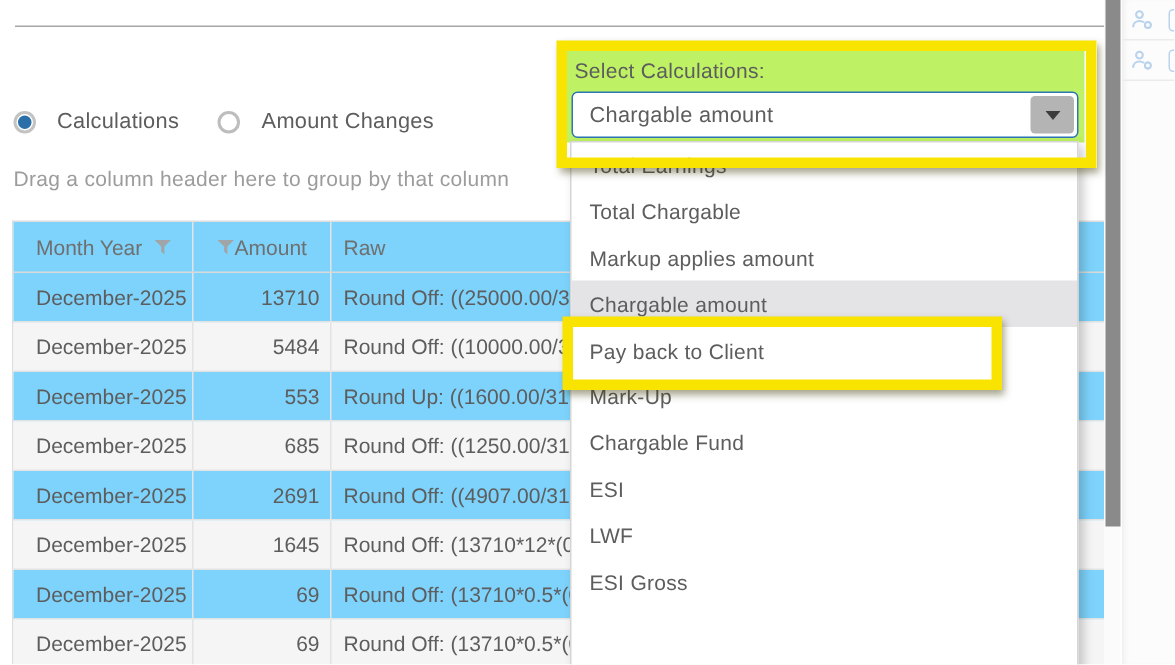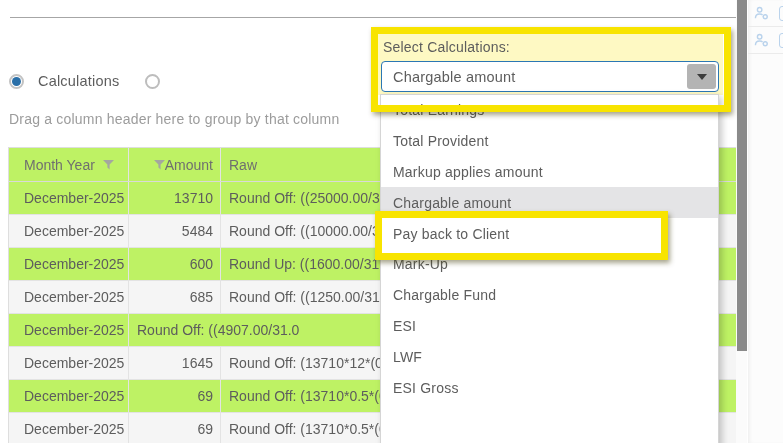--- a/index.html
+++ b/index.html
@@ -18,36 +18,36 @@
   .radio-circle .dot{width:9px;height:9px;border-radius:50%;background:transparent;}
   .radio-opt.selected .radio-circle{border-color:#c3c3c3;}
   .radio-opt.selected .dot{background:#2a6fa8;}
   .radio-label{font-size:14.5px;color:#5d5d5d;letter-spacing:.2px;}
 
   
   .drag-hint{position:absolute;left:9px;top:111px;font-size:14px;color:#9c9c9c;letter-spacing:.2px;}
 
   
   .grid{position:absolute;left:8px;top:147px;width:729px;border-top:1px solid #dedede;border-left:1px solid #dedede;z-index:1;}
-  .grid-row{display:flex;border-bottom:1px solid #e3e3e3;background:#bef264;}
+  .grid-row{display:flex;border-bottom:1px solid #e3e3e3;background:#7dd3fc;}
   .grid-row.alt{background:#f5f5f5;}
   .grid-header{height:33px;border-bottom:1px solid #d9d9d9;}
   .grid-cell{box-sizing:border-box;border-right:1px solid #e3e3e3;display:flex;align-items:center;
     font-size:14px;color:#5d5d5d;white-space:nowrap;overflow:hidden;}
   .grid-row:not(.grid-header) .grid-cell{height:32px;}
   .grid-header .grid-cell{color:#6f6f6f;}
   .col-month{width:120px;padding:0 8px 0 15px;}
   .col-amount{width:92px;padding:0 7px 0 8px;justify-content:flex-end;}
-  .grid-header .col-amount{justify-content:flex-end;}
+  .grid-header .col-amount{justify-content:center;}
   .col-raw{flex:1;padding:0 8px;border-right:none;}
   .funnel{flex:0 0 auto;opacity:.95;}
   .my-funnel{margin-left:8px;}
 
   
-  .filter-panel{position:absolute;left:378px;top:32px;width:345px;height:63px;background:#fef9c3;z-index:5;}
+  .filter-panel{position:absolute;left:378px;top:32px;width:345px;height:63px;background:#bef264;z-index:5;}
   .filter-label{position:absolute;left:5px;top:7px;font-size:14px;color:#5d5d5d;letter-spacing:.2px;}
   .select-box{position:absolute;left:3px;top:29px;width:338px;height:31px;border:1px solid #2b77b4;
     border-radius:4px;background:#fff;box-sizing:border-box;}
   .select-value{position:absolute;left:11px;top:0;height:100%;display:flex;align-items:center;
     font-size:14.5px;color:#5d5d5d;letter-spacing:.2px;}
   .select-arrow-btn{position:absolute;right:2px;top:2px;bottom:2px;width:29px;background:#b4b4b4;
     border-radius:3px;display:flex;align-items:center;justify-content:center;cursor:pointer;}
   .select-arrow-btn .caret{width:0;height:0;border-left:5px solid transparent;border-right:5px solid transparent;
     border-top:6px solid #3c3c3c;}
 
@@ -86,20 +86,21 @@
       <div class="radio-opt selected">
         <span class="radio-circle">
           <span class="dot"></span>
         </span>
         <span class="radio-label">Calculations</span>
       </div>
       <div class="radio-opt">
         <span class="radio-circle">
           <span class="dot"></span>
         </span>
+        <span class="radio-label">Amount Changes</span>
       </div>
     </div>
 
   <div class="drag-hint">Drag a column header here to group by that column</div>
 
   <div class="grid">
     <div class="grid-row grid-header">
       <div class="grid-cell col-month">
         <span>Month Year</span>
         <svg class="funnel my-funnel" width="11" height="10" viewBox="0 0 11 10">
@@ -122,30 +123,31 @@
           <div class="grid-cell col-amount">13710</div>
           <div class="grid-cell col-raw">Round Off: ((25000.00/31</div>
         </div>
         <div class="grid-row alt">
           <div class="grid-cell col-month">December-2025</div>
           <div class="grid-cell col-amount">5484</div>
           <div class="grid-cell col-raw">Round Off: ((10000.00/3</div>
         </div>
         <div class="grid-row">
           <div class="grid-cell col-month">December-2025</div>
-          <div class="grid-cell col-amount">600</div>
+          <div class="grid-cell col-amount">553</div>
           <div class="grid-cell col-raw">Round Up: ((1600.00/31.</div>
         </div>
         <div class="grid-row alt">
           <div class="grid-cell col-month">December-2025</div>
           <div class="grid-cell col-amount">685</div>
           <div class="grid-cell col-raw">Round Off: ((1250.00/31.0</div>
         </div>
         <div class="grid-row">
           <div class="grid-cell col-month">December-2025</div>
+          <div class="grid-cell col-amount">2691</div>
           <div class="grid-cell col-raw">Round Off: ((4907.00/31.0</div>
         </div>
         <div class="grid-row alt">
           <div class="grid-cell col-month">December-2025</div>
           <div class="grid-cell col-amount">1645</div>
           <div class="grid-cell col-raw">Round Off: (13710*12*(0</div>
         </div>
         <div class="grid-row">
           <div class="grid-cell col-month">December-2025</div>
           <div class="grid-cell col-amount">69</div>
@@ -164,21 +166,21 @@
     <div class="select-box">
       <div class="select-value">Chargable amount</div>
       <div class="select-arrow-btn">
         <span class="caret"></span>
       </div>
     </div>
   </div>
 
   <div class="list-panel" id="list-panel">
       <div class="list-item">Total Earnings</div>
-      <div class="list-item">Total Provident</div>
+      <div class="list-item">Total Chargable</div>
       <div class="list-item">Markup applies amount</div>
       <div class="list-item selected">Chargable amount</div>
       <div class="list-item">Pay back to Client</div>
       <div class="list-item">Mark-Up</div>
       <div class="list-item">Chargable Fund</div>
       <div class="list-item">ESI</div>
       <div class="list-item">LWF</div>
       <div class="list-item">ESI Gross</div>
     </div>
 

